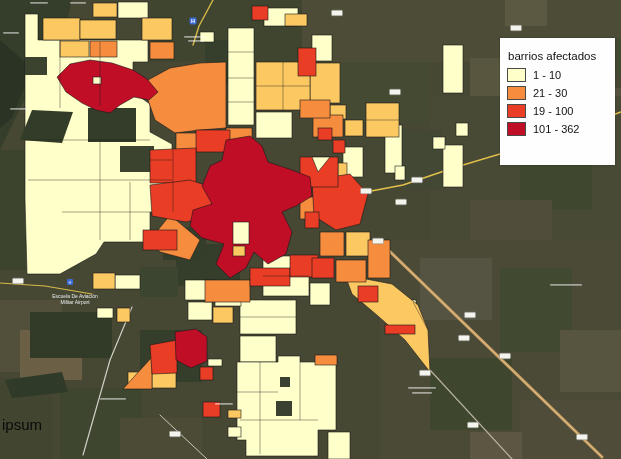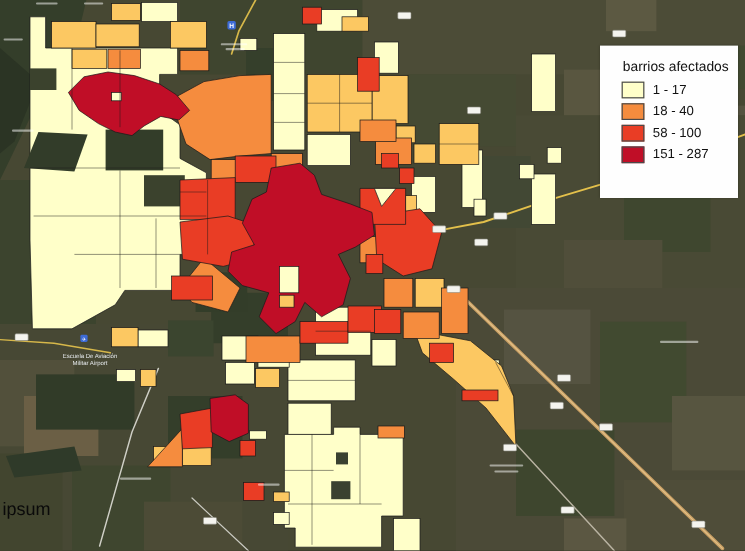--- a/index.html
+++ b/index.html
@@ -1,21 +1,21 @@
 <!DOCTYPE html>
 <html><head>
 <meta charset="utf-8">
 <style>
   html,body{margin:0;padding:0;background:#222;}
   #stage{position:relative;width:621px;height:459px;overflow:hidden;
          font-family:"Liberation Sans",sans-serif;background:#474833;}
   #map{position:absolute;left:0;top:0;display:block;}
   .legend{position:absolute;left:500px;top:38px;width:115px;height:127px;
           background:#fefefe;box-shadow:0 0 2px rgba(0,0,0,.35);
-          padding:8px 0 0 18px;box-sizing:border-box;z-index:5;}
+          padding:8px 0 0 7px;box-sizing:border-box;z-index:5;}
   .legend-title{font-size:11.5px;color:#111;margin:4px 0 6px 1px;}
   .legend-row{display:flex;align-items:center;margin:0 0 5px 0;height:13px;}
   .swatch{width:17px;height:12px;border:1px solid #4a4a4a;margin-right:7px;flex:0 0 auto;}
   .legend-label{font-size:11px;color:#111;white-space:nowrap;}
   .watermark{position:absolute;left:2px;top:416px;font-size:15px;color:#0a0a0a;z-index:4;}
 </style>
 </head>
 <body>
 
 <div id="stage">
@@ -211,30 +211,30 @@
       <rect x="67" y="279" width="6" height="6" rx="1.2" fill="#3d6bd6"></rect>
       <text x="70" y="283.8" font-size="4.2" fill="#fff" text-anchor="middle">✈</text>
       <text x="75" y="298" font-size="5" fill="#e8ecef" text-anchor="middle" font-family="Liberation Sans, sans-serif">Escuela De Aviación</text>
       <text x="75" y="304" font-size="5" fill="#e8ecef" text-anchor="middle" font-family="Liberation Sans, sans-serif">Militar Airport</text>
     </svg>
 
   <div class="legend">
     <div class="legend-title">barrios afectados</div>
     <div class="legend-row">
       <span class="swatch" style="background: rgb(255, 255, 201);"></span>
-      <span class="legend-label">1 - 17</span>
+      <span class="legend-label">1 - 10</span>
     </div>
     <div class="legend-row">
       <span class="swatch" style="background: rgb(245, 140, 62);"></span>
-      <span class="legend-label">18 - 40</span>
+      <span class="legend-label">21 - 30</span>
     </div>
     <div class="legend-row">
       <span class="swatch" style="background: rgb(233, 61, 37);"></span>
-      <span class="legend-label">58 - 100</span>
+      <span class="legend-label">19 - 100</span>
     </div>
     <div class="legend-row">
       <span class="swatch" style="background: rgb(192, 14, 39);"></span>
-      <span class="legend-label">151 - 287</span>
+      <span class="legend-label">101 - 362</span>
     </div>
   </div>
 
   <div class="watermark">ipsum</div>
 </div>
 
 </body></html>

